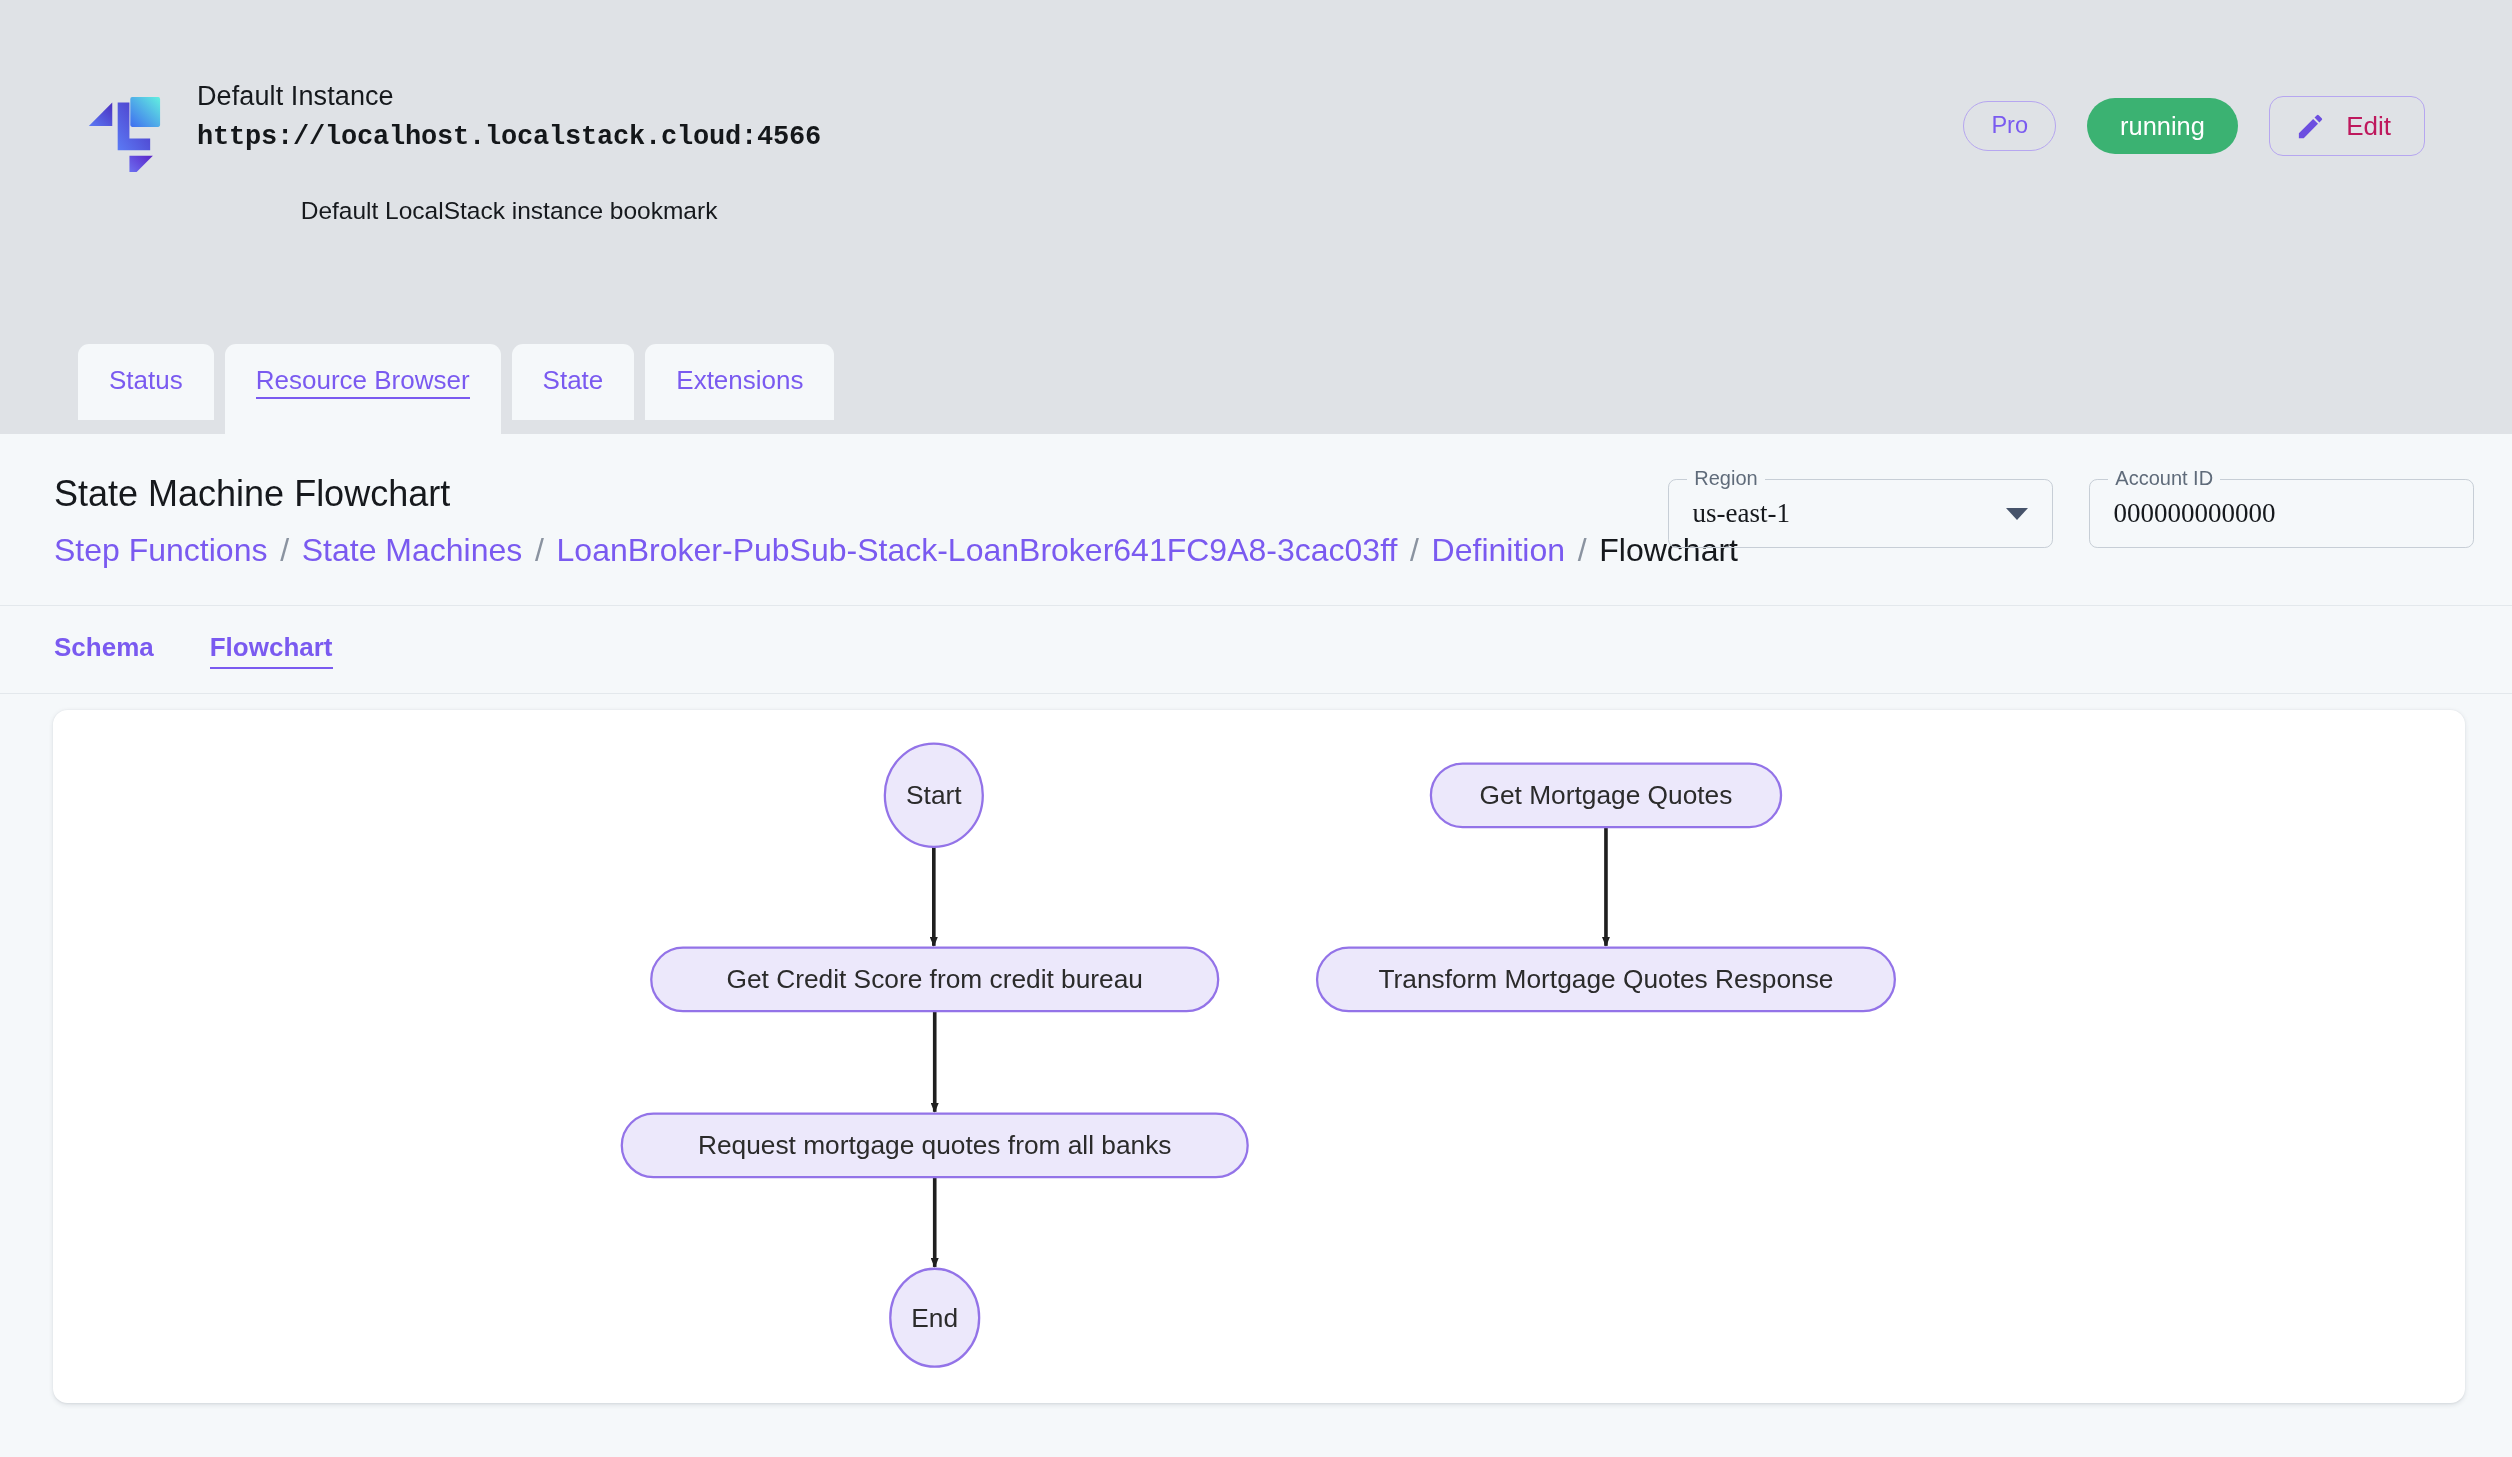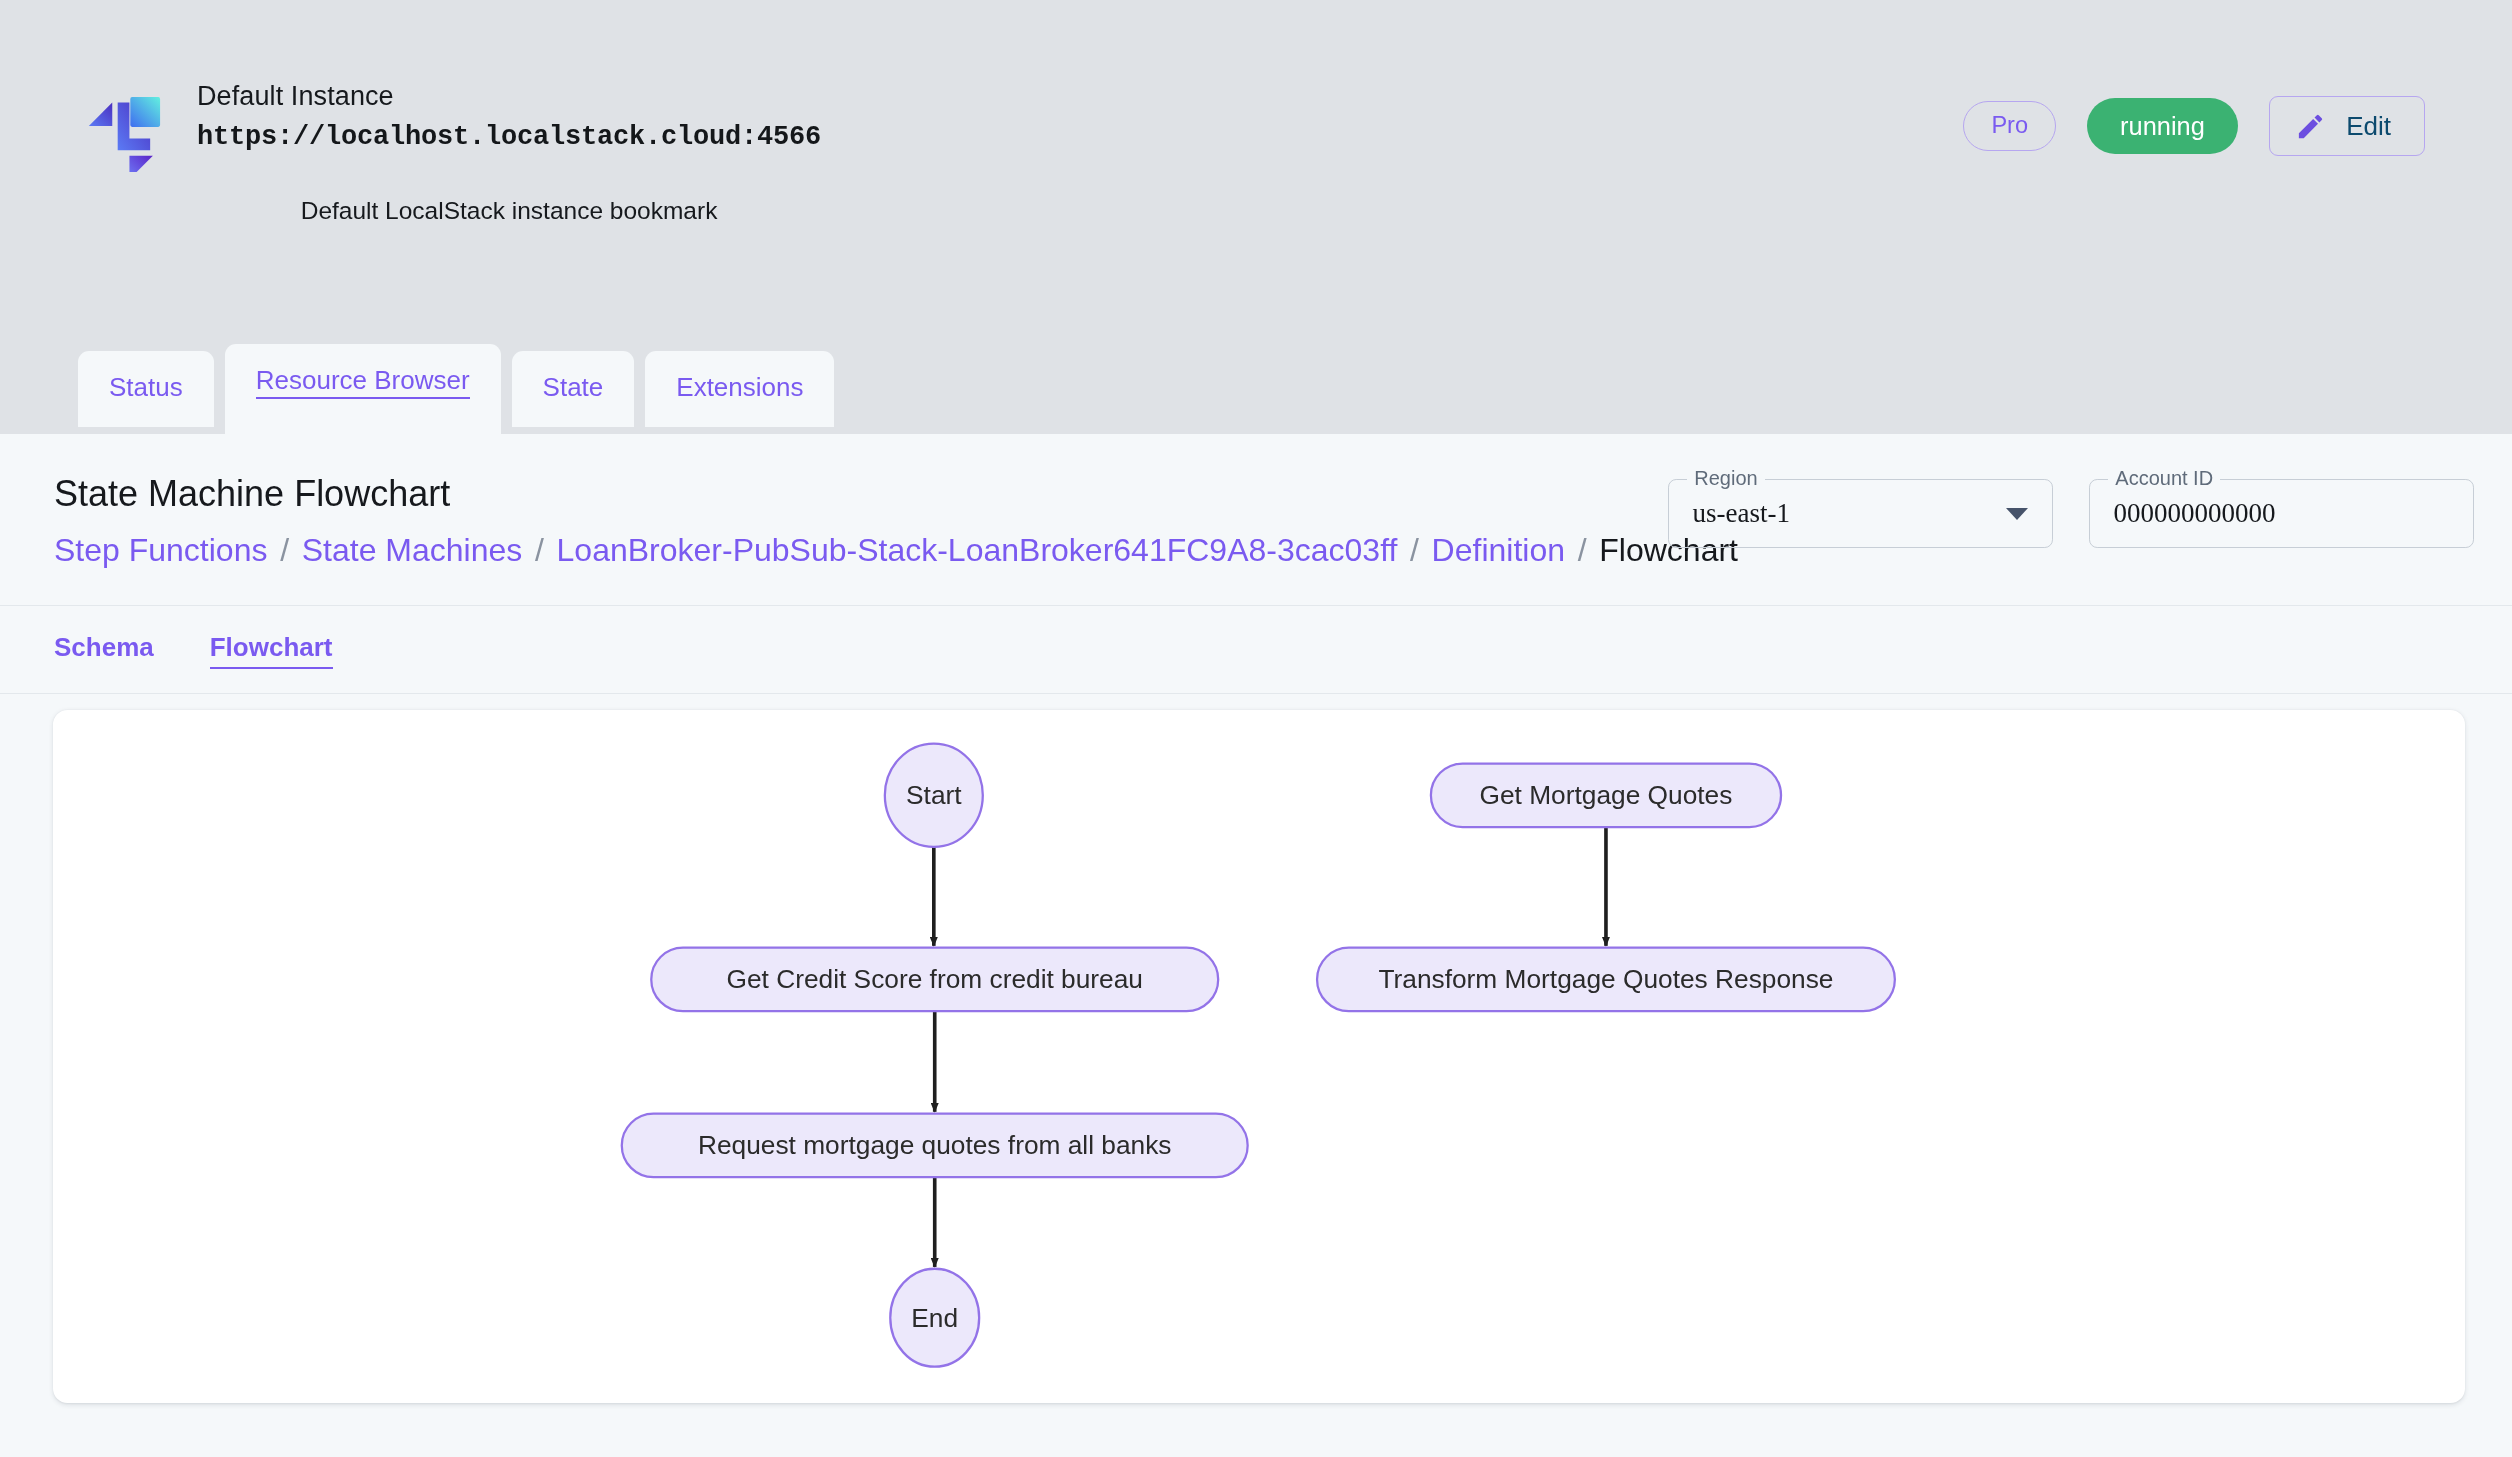--- a/index.html
+++ b/index.html
@@ -92,40 +92,40 @@
     color: #ffffff;
     border-radius: 906px;
     font-size: 25.4px;
     padding: 12.7px 33px;
     line-height: 1.2;
     border: none;
   }
 
   .btn-edit {
     border: 1.8px solid #b6a6f0;
-    border-radius: 9px;
-    color: #0c4a6e;
+    border-radius: 14px;
+    color: #be185d;
     background: transparent;
     font-size: 26px;
     padding: 13.6px 33px 13.6px 25.4px;
     display: flex;
     align-items: center;
     gap: 20px;
     line-height: 1.2;
     cursor: pointer;
   }
   .btn-edit svg { display:block; }
 
   
   .tabs {
     position: absolute;
     left: 78px;
     bottom: 0;
     display: flex;
-    align-items: center;
+    align-items: flex-start;
     gap: 11px;
   }
   .tab {
     background: #f5f8fa;
     border-radius: 11px 11px 0 0;
     padding: 20px 31px 23.6px 31px;
     font-size: 26px;
     color: #7a5af0;
     cursor: pointer;
     line-height: 1.25;

